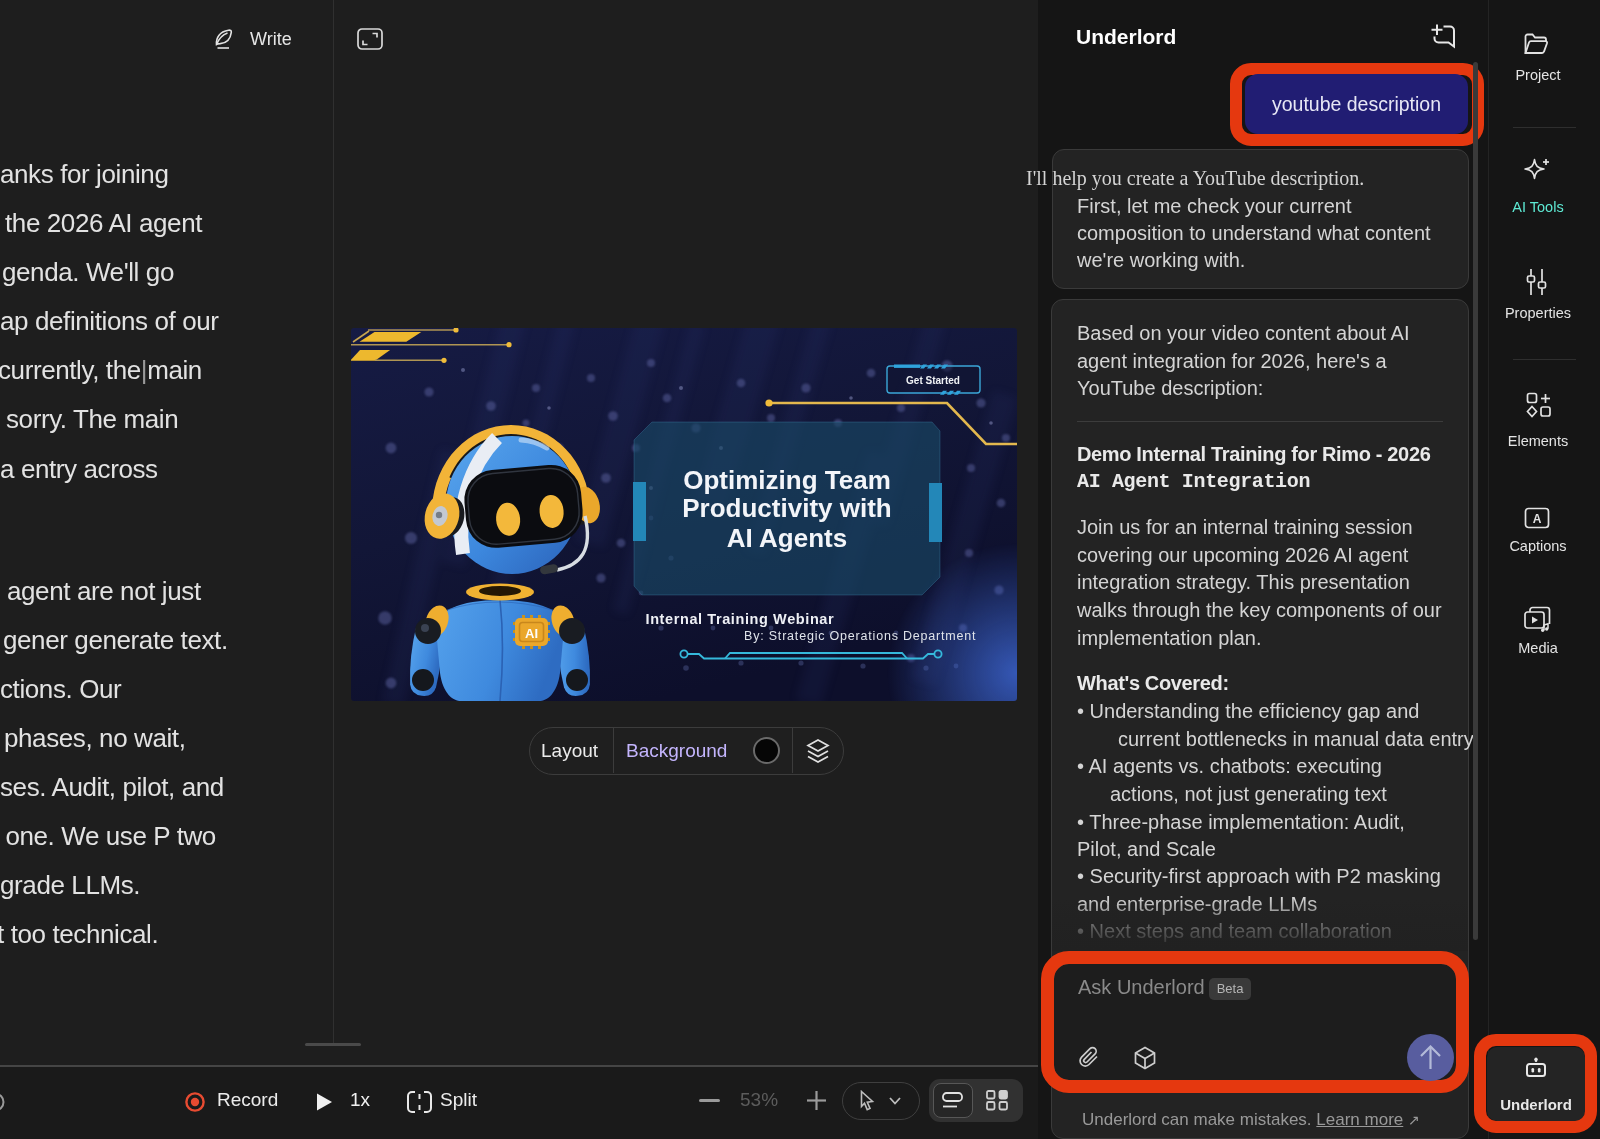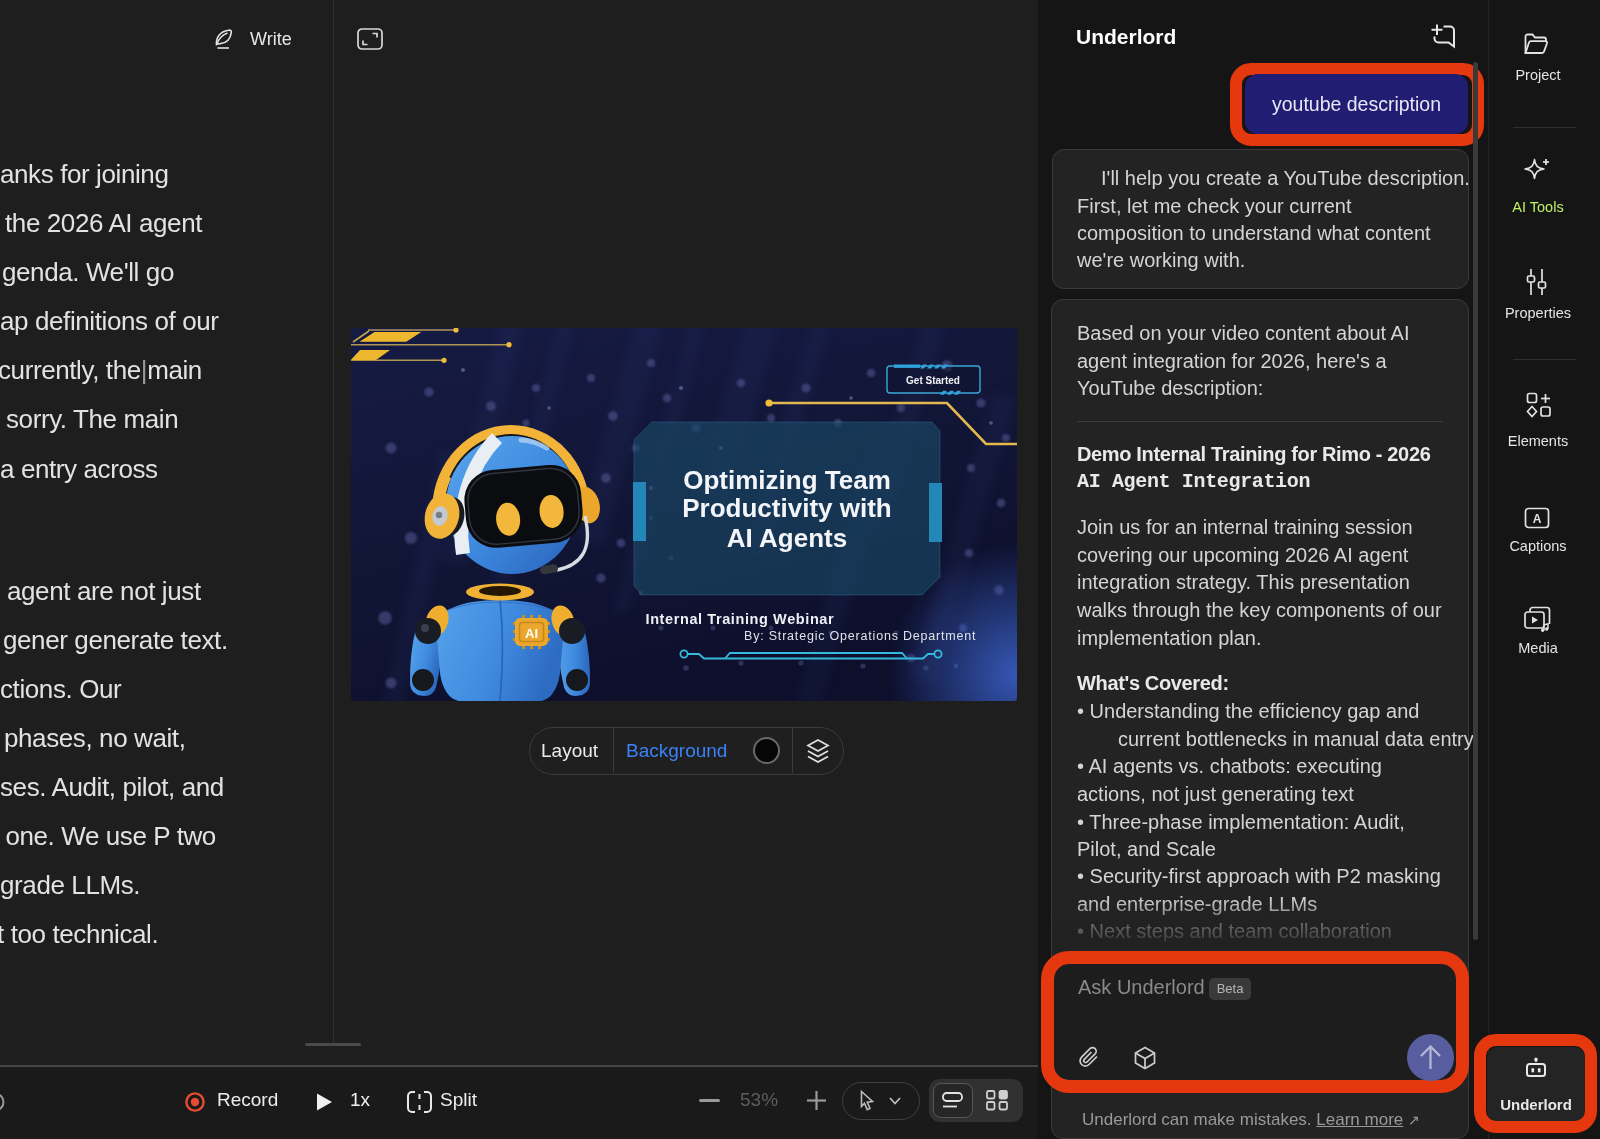--- a/index.html
+++ b/index.html
@@ -277,21 +277,21 @@
     <circle cx="88" cy="187" r="3.2" fill="#767d87"></circle>
 
     <path d="M170 112 a 60 62 0 0 1 26 8" stroke="#ffffff" stroke-width="5" opacity="0.45" fill="none" stroke-linecap="round"></path>
   </g>
 </svg>
 </div>
 
 <div class="abs" style="left:529px;top:727px;width:315px;height:48px;border:1.5px solid #3c3c3c;border-radius:24px;box-sizing:border-box;background:#1f1f1f;">
   <span class="abs" style="left:11px;top:0;height:45px;line-height:45px;color:#ececec;font-size:19px;">Layout</span>
   <div class="abs" style="left:83px;top:0;width:1px;height:45px;background:#3c3c3c;"></div>
-  <span class="abs" style="left:96px;top:0;height:45px;line-height:45px;color:#3b82f6;font-size:19px;">Background</span>
+  <span class="abs" style="left:96px;top:0;height:45px;line-height:45px;color:#c4b5fd;font-size:19px;">Background</span>
   <div class="abs" style="left:223px;top:9px;width:27px;height:27px;border-radius:50%;background:#060606;border:2px solid #6a6a6a;box-sizing:border-box;"></div>
   <div class="abs" style="left:262px;top:0;width:1px;height:45px;background:#3c3c3c;"></div>
   <svg class="abs" style="left:276px;top:10px;" width="24" height="26" viewBox="0 0 24 26" fill="none" stroke="#e0e0e0" stroke-width="1.7">
     <path d="M12 2 L22 7.5 L12 13 L2 7.5 Z"></path>
     <path d="M2 13 L12 18.5 L22 13"></path>
     <path d="M2 18.5 L12 24 L22 18.5"></path>
   </svg>
 </div>
 
 <div class="abs" style="left:0;top:1065px;width:1038px;height:74px;background:#1a1a1a;border-top:2px solid #454545;box-sizing:border-box;">
@@ -350,42 +350,42 @@
 <div class="abs" style="left:1038px;top:0;width:562px;height:1139px;background:#151515;"></div>
 
 <div class="abs" style="left:1076px;top:25px;color:#fff;font-weight:bold;font-size:21px;line-height:24px;">Underlord</div>
 <svg class="abs" style="left:1431px;top:24px;" width="26" height="25" viewBox="0 0 26 25" fill="none" stroke="#e6e6e6" stroke-width="2">
   <path d="M12.5 2.5 H19 A4 4 0 0 1 23 6.5 V22.5 L17.5 18.5 H7.5 A4 4 0 0 1 3.5 14.5 V12.5"></path>
   <line x1="6" y1="0.5" x2="6" y2="11"></line>
     <line x1="0.5" y1="5.75" x2="11.5" y2="5.75"></line>
 </svg>
 
 <div class="abs" style="left:1052px;top:149px;width:417px;height:140px;background:#232323;border:1px solid #3a3a3a;border-radius:12px;box-sizing:border-box;"></div>
-<div class="cl" style="left:1101px;top:164.5px;">I'll help you create a YouTube description.</div>
+<div class="cl" style="left:1026px;top:164.5px;font-family:Liberation Serif, serif;">I'll help you create a YouTube description.</div>
 <div class="cl" style="left:1077px;top:192.5px;">First, let me check your current</div>
 <div class="cl" style="left:1077px;top:219.5px;">composition to understand what content</div>
 <div class="cl" style="left:1077px;top:247px;">we're working with.</div>
 
 <div class="abs" style="left:1051px;top:299px;width:418px;height:840px;background:#232323;border:1px solid #3a3a3a;border-radius:12px;box-sizing:border-box;"></div>
 <div class="cl" style="left:1077px;top:320px;">Based on your video content about AI</div>
 <div class="cl" style="left:1077px;top:347.5px;">agent integration for 2026, here's a</div>
 <div class="cl" style="left:1077px;top:375px;">YouTube description:</div>
 <div class="abs" style="left:1077px;top:421px;width:366px;height:1px;background:#3c3c3c;"></div>
 <div class="cl clb" style="left:1077px;top:440.5px;">Demo Internal Training for Rimo - 2026</div>
 <div class="cl clb" style="left:1077px;top:468px;font-family:Liberation Mono, monospace;">AI Agent Integration</div>
 <div class="cl" style="left:1077px;top:514px;">Join us for an internal training session</div>
 <div class="cl" style="left:1077px;top:541.5px;">covering our upcoming 2026 AI agent</div>
 <div class="cl" style="left:1077px;top:569px;">integration strategy. This presentation</div>
 <div class="cl" style="left:1077px;top:596.5px;">walks through the key components of our</div>
 <div class="cl" style="left:1077px;top:624.5px;">implementation plan.</div>
 <div class="cl clb" style="left:1077px;top:670px;">What's Covered:</div>
 <div class="cl" style="left:1077px;top:698px;">• Understanding the efficiency gap and</div>
 <div class="cl" style="left:1077px;top:725.5px;margin-left:41px;">current bottlenecks in manual data entry</div>
 <div class="cl" style="left:1077px;top:753px;">• AI agents vs. chatbots: executing</div>
-<div class="cl" style="left:1077px;top:780.5px;">actions, not just generating text</div>
+<div class="cl" style="left:1110px;top:780.5px;">actions, not just generating text</div>
 <div class="cl" style="left:1077px;top:808.5px;">• Three-phase implementation: Audit,</div>
 <div class="cl" style="left:1077px;top:835.5px;">Pilot, and Scale</div>
 <div class="cl" style="left:1077px;top:863px;">• Security-first approach with P2 masking</div>
 <div class="cl" style="left:1077px;top:890.5px;">and enterprise-grade LLMs</div>
 <div class="cl" style="left:1077px;top:918px;">• Next steps and team collaboration</div>
 <div class="abs" style="left:1052px;top:898px;width:416px;height:53px;background:linear-gradient(to bottom,rgba(33,33,33,0),rgba(33,33,33,0.55) 45%,rgba(33,33,33,1));"></div>
 
 <div class="abs" style="left:1230px;top:63px;width:254px;height:83px;border:12px solid #e5380f;border-radius:21px;box-sizing:border-box;"></div>
 <div class="abs" style="left:1245px;top:74px;width:223px;height:60px;background:#211d73;border-radius:13px;color:#e7e7f5;font-size:19.5px;text-align:center;line-height:60px;">youtube description</div>
 
@@ -419,21 +419,21 @@
   <path d="M1.5 20 L5 9.5 a2 2 0 0 1 1.9 -1.4 h14.6 a1.6 1.6 0 0 1 1.5 2.1 L20 18.6 a2 2 0 0 1 -1.9 1.4 H1.5 Z"></path>
 </svg>
 <div class="abs" style="left:1488px;top:67px;width:100px;text-align:center;color:#e4e4e4;font-size:14.5px;">Project</div>
 <div class="abs" style="left:1513px;top:127px;width:63px;height:1px;background:#2e2e2e;"></div>
 
 <svg class="abs" style="left:1522px;top:157px;" width="29" height="28" viewBox="0 0 29 28" fill="none" stroke="#e2e2e2" stroke-width="1.7">
   <path d="M12.5 2.5 C13.4 9 15.5 11.1 22 12 C15.5 12.9 13.4 15 12.5 21.5 C11.6 15 9.5 12.9 3 12 C9.5 11.1 11.6 9 12.5 2.5 Z" stroke-linejoin="round" stroke-width="1.6"></path>
   <line x1="24" y1="2" x2="24" y2="8"></line>
     <line x1="21" y1="5" x2="27" y2="5"></line>
 </svg>
-<div class="abs" style="left:1488px;top:199px;width:100px;text-align:center;color:#bef264;font-size:14.5px;">AI Tools</div>
+<div class="abs" style="left:1488px;top:199px;width:100px;text-align:center;color:#5eead4;font-size:14.5px;">AI Tools</div>
 
 <svg class="abs" style="left:1523px;top:268px;" width="27" height="28" viewBox="0 0 27 28" fill="none" stroke="#e2e2e2" stroke-width="1.7">
   <line x1="8" y1="1" x2="8" y2="8"></line>
     <rect x="4.5" y="8" width="7" height="6" rx="1.5"></rect>
     <line x1="8" y1="14" x2="8" y2="27"></line>
   <line x1="19" y1="1" x2="19" y2="14"></line>
     <rect x="15.5" y="14" width="7" height="6" rx="1.5"></rect>
     <line x1="19" y1="20" x2="19" y2="27"></line>
 </svg>
 <div class="abs" style="left:1488px;top:305px;width:100px;text-align:center;color:#e4e4e4;font-size:14.5px;">Properties</div>

